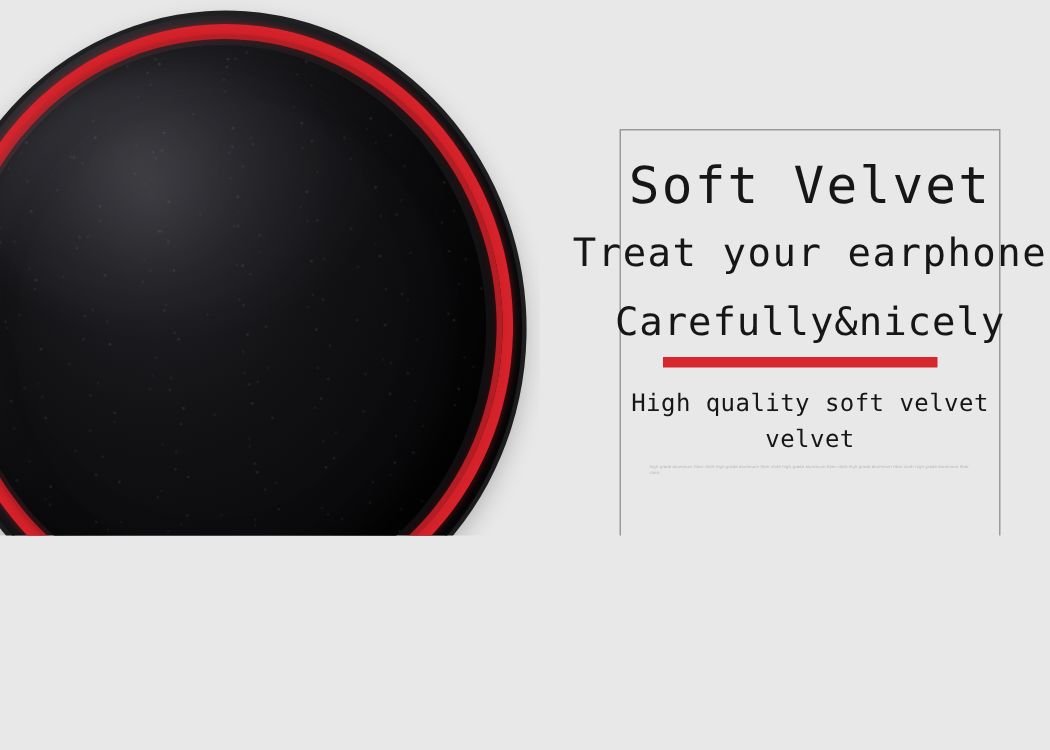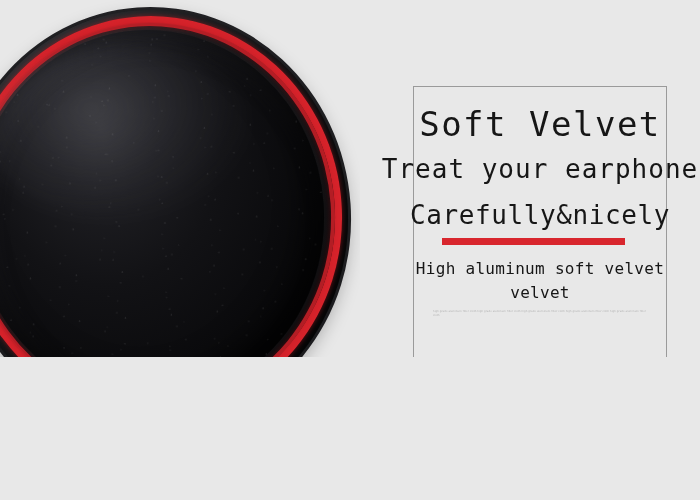--- a/index.html
+++ b/index.html
@@ -202,21 +202,21 @@
   <div class="headline-wrap">
 
     <div class="line line-1">Soft Velvet</div>
 
     <div class="line line-3">Carefully&amp;nicely</div>
 
     <div class="line line-2">Treat your earphone</div>
 
     <div class="red-divider"></div>
 
-    <div class="line line-4">High aluminum soft velvet</div>
+    <div class="line line-4">High quality soft velvet</div>
 
     <div class="line line-5">velvet</div>
 
     <div class="fine-print">high grade aluminum fiber cloth high grade aluminum fiber cloth high grade aluminum fiber cloth high grade aluminum fiber cloth high grade aluminum fiber cloth</div>
 
   </div>
 
 </div>
 
 </body></html>

